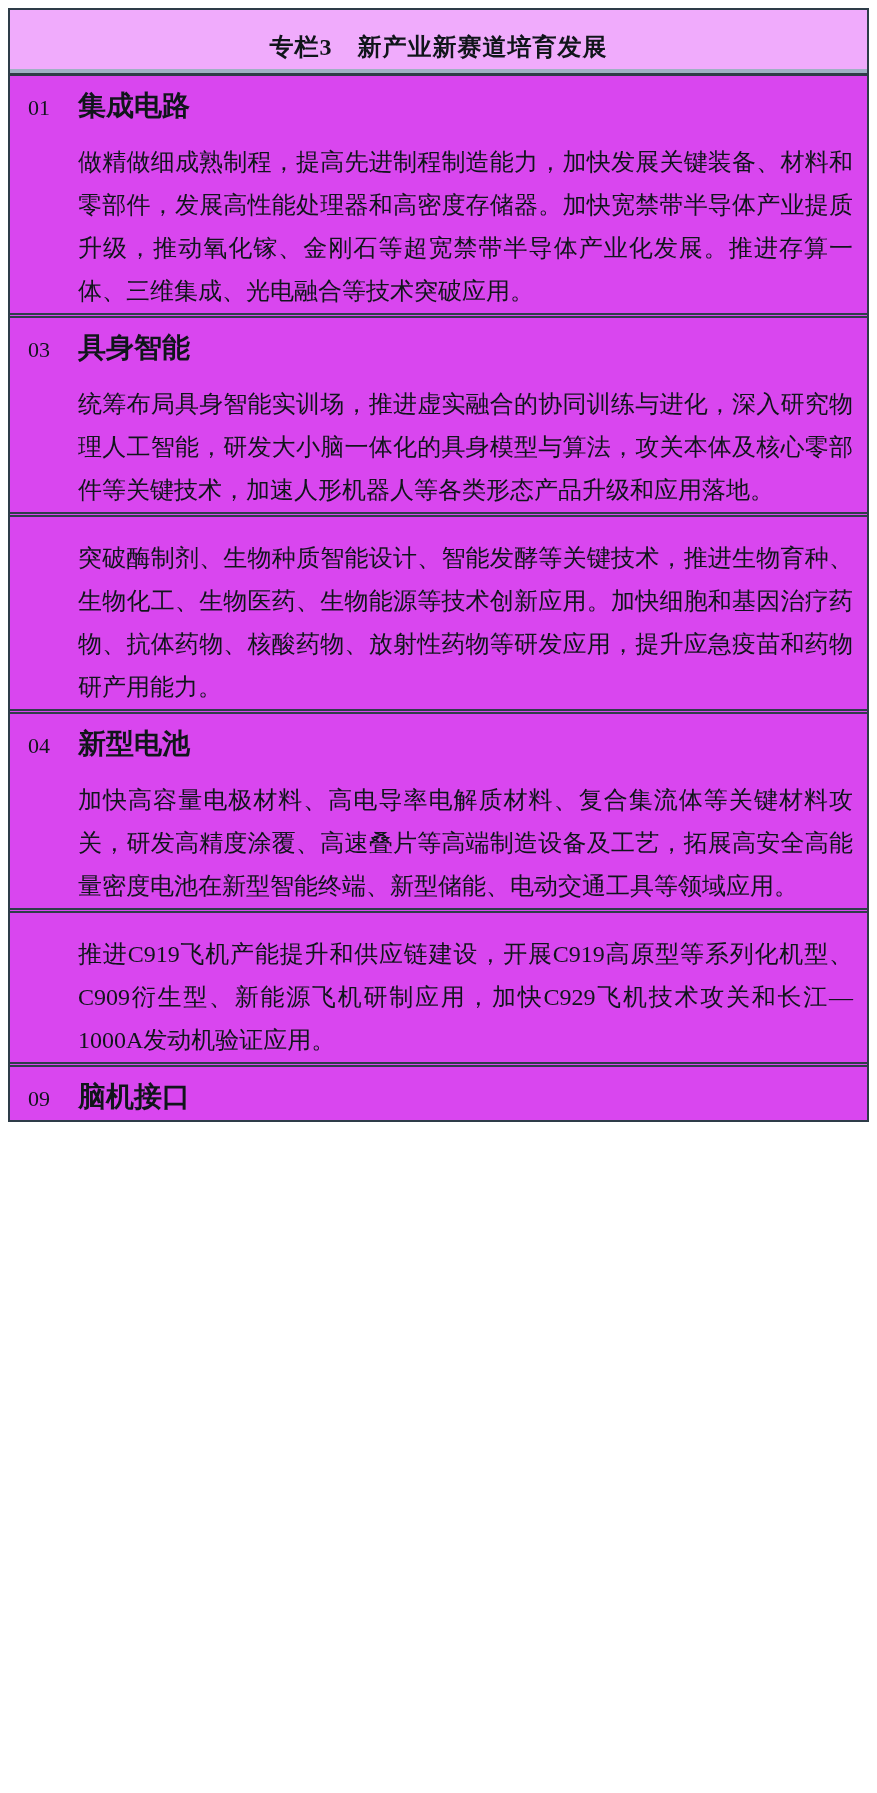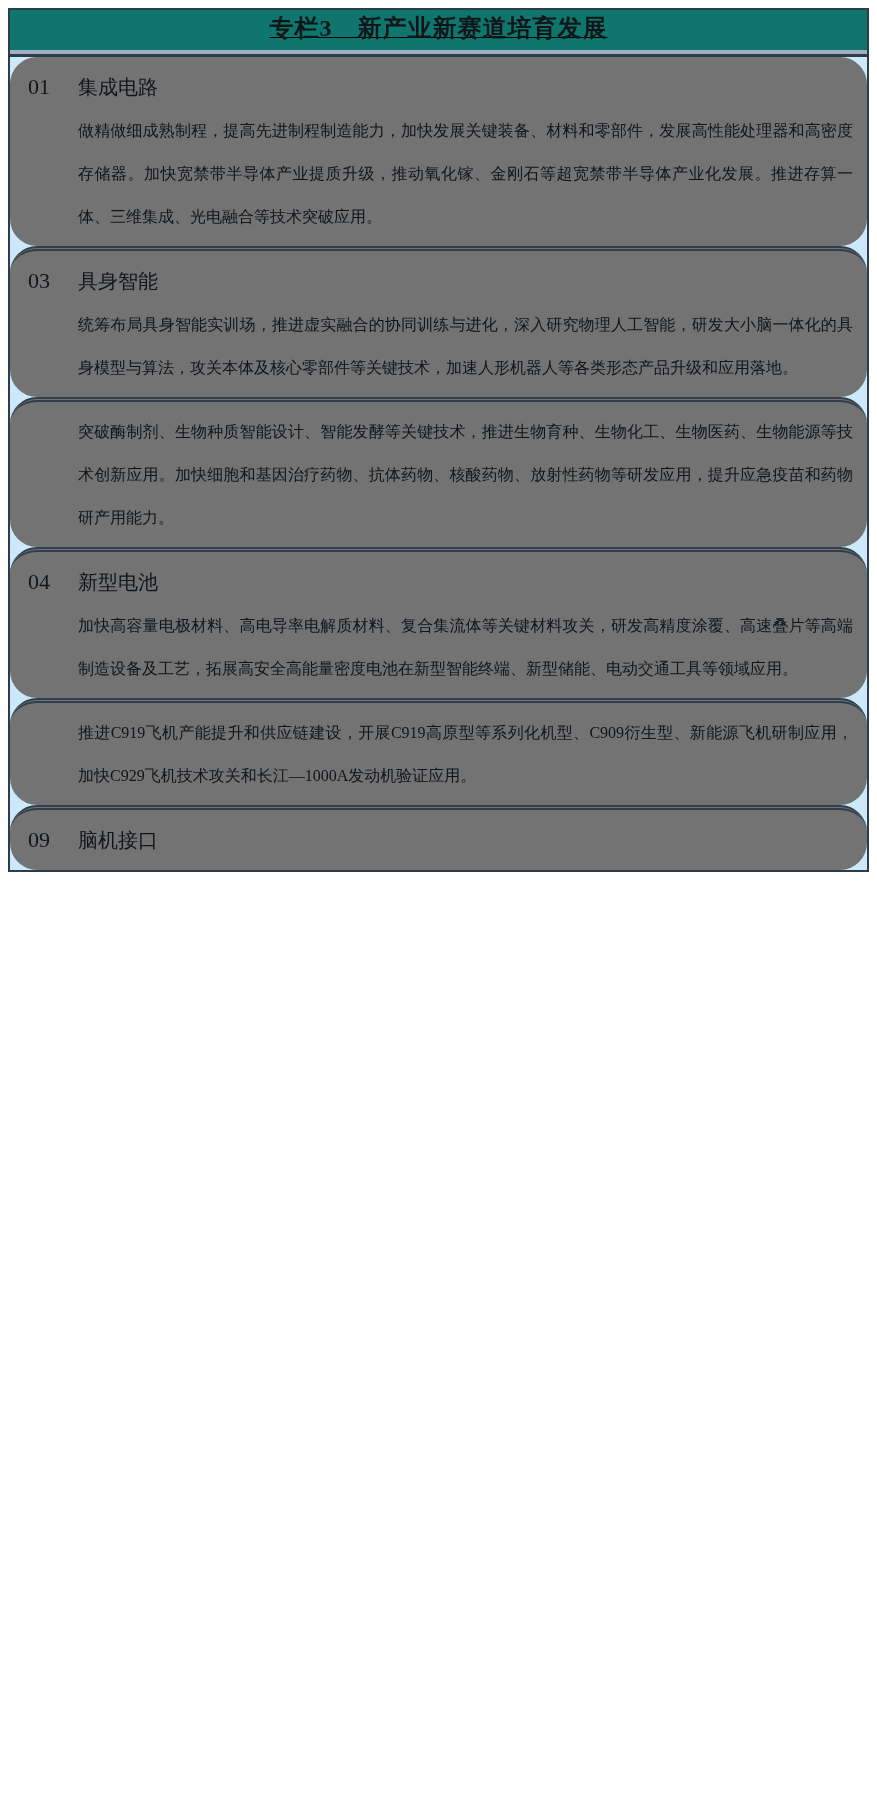--- a/index.html
+++ b/index.html
@@ -14,59 +14,57 @@
     padding: 8px;
     background: #ffffff;
   }
   .panel {
     box-sizing: border-box;
     width: 861px;
     border: 2px solid #2e3c48;
     background: #cbe9fa;
   }
   .panel-header {
-    background: #0f766e;
+    background: #f0abfc;
     border-bottom: 3px solid #2e3c48;
     box-shadow: inset 0 -4px 0 #9fb0c4;
     text-align: center;
-    padding: 2px 10px 10px 10px;
-    text-decoration: underline;
+    padding: 21px 10px 10px 10px;
   }
   .panel-title {
     font-size: 24px;
     font-weight: bold;
     color: #10151a;
     letter-spacing: 1px;
   }
   .item {
-    padding: 8px 14px 8px 18px;
-    background: #737373;
-    border-radius: 27px;
+    padding: 8px 14px 0 18px;
+    background: #d946ef;
   }
   .item + .item {
     border-top: 5px double #2f3e4a;
   }
   .item-head {
     display: flex;
     align-items: baseline;
     line-height: 43px;
   }
   .item-num {
     flex: 0 0 50px;
     font-size: 22px;
     color: #10151a;
   }
   .item-title {
-    font-size: 20px;
-    font-weight: normal;
+    font-size: 28px;
+    font-weight: bold;
     color: #10151a;
   }
   .item-body {
-    margin: 0 0 0 50px;
-    font-size: 16px;
+    margin: 12px 0 0 50px;
+    font-size: 24px;
     line-height: 43px;
     color: #10151a;
     text-align: justify;
   }
 </style>
 </head>
 <body>
 
 <div class="page">
   <div class="panel">

